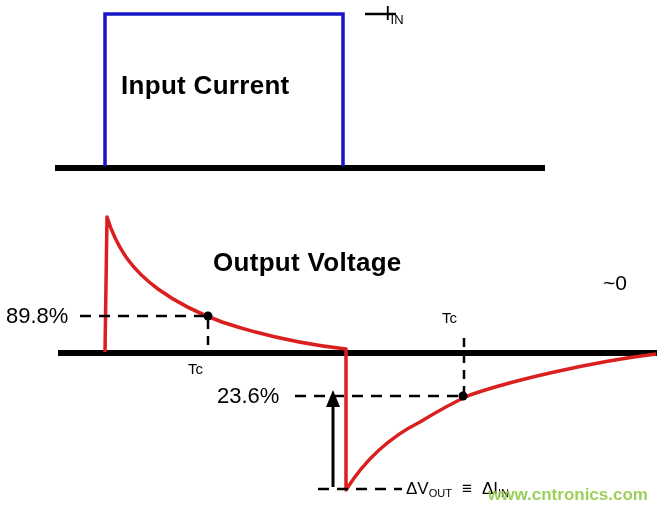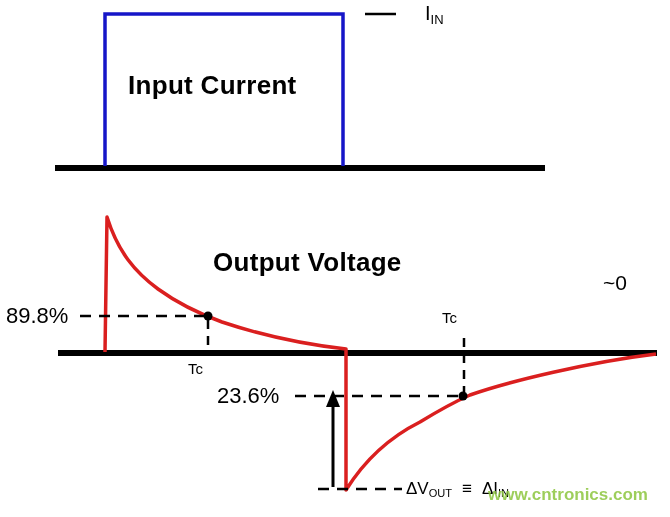--- a/index.html
+++ b/index.html
@@ -77,23 +77,23 @@
     <line x1="295" y1="396" x2="459" y2="396" stroke="#000000" stroke-width="2.5" stroke-dasharray="11 8"></line>
     <line x1="464" y1="338" x2="464" y2="392" stroke="#000000" stroke-width="2.5" stroke-dasharray="9 7"></line>
     <circle cx="463" cy="396" r="4.5" fill="#000000"></circle>
 
     <line x1="318" y1="489" x2="402" y2="489" stroke="#000000" stroke-width="2.5" stroke-dasharray="11 8"></line>
 
     <line x1="333" y1="487" x2="333" y2="402" stroke="#000000" stroke-width="3"></line>
     <polygon points="333,390 326,407 340,407" fill="#000000"></polygon>
   </svg>
 
-  <div class="lbl title" style="left:128px; top:72px;text-align:center;">Input Current</div>
+  <div class="lbl title" style="left:121px; top:72px;text-align:center;">Input Current</div>
 
-  <div class="lbl sig" style="left:425px; top:3px;"><span>I</span><sub>IN</sub></div>
+  <div class="lbl sig" style="left:385px; top:3px;"><span>I</span><sub>IN</sub></div>
 
   <div class="lbl title" style="left:213px; top:249px;">Output Voltage</div>
 
   <div class="lbl pct" style="left:6px; top:304px;">89.8%</div>
 
   <div class="lbl tc" style="left:188px; top:361px;">Tc</div>
 
   <div class="lbl pct" style="left:217px; top:384px;">23.6%</div>
 
   <div class="lbl tc" style="left:442px; top:310px;">Tc</div>

